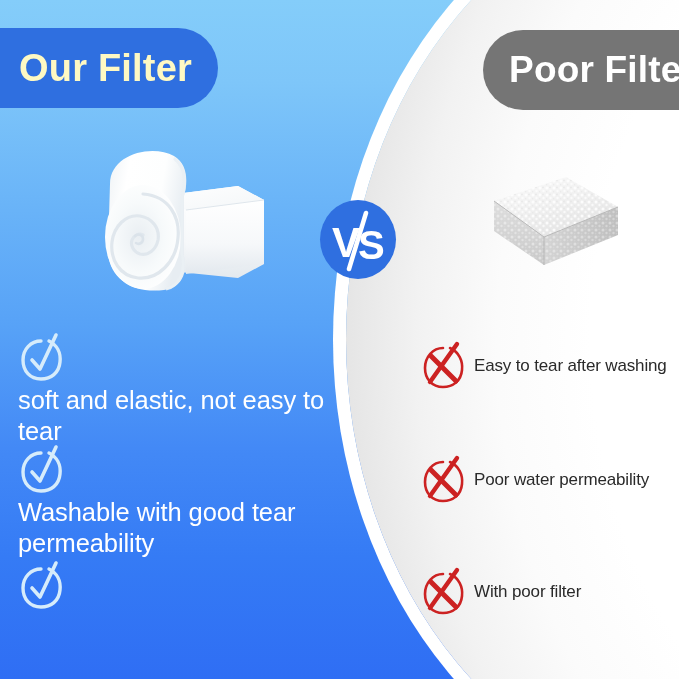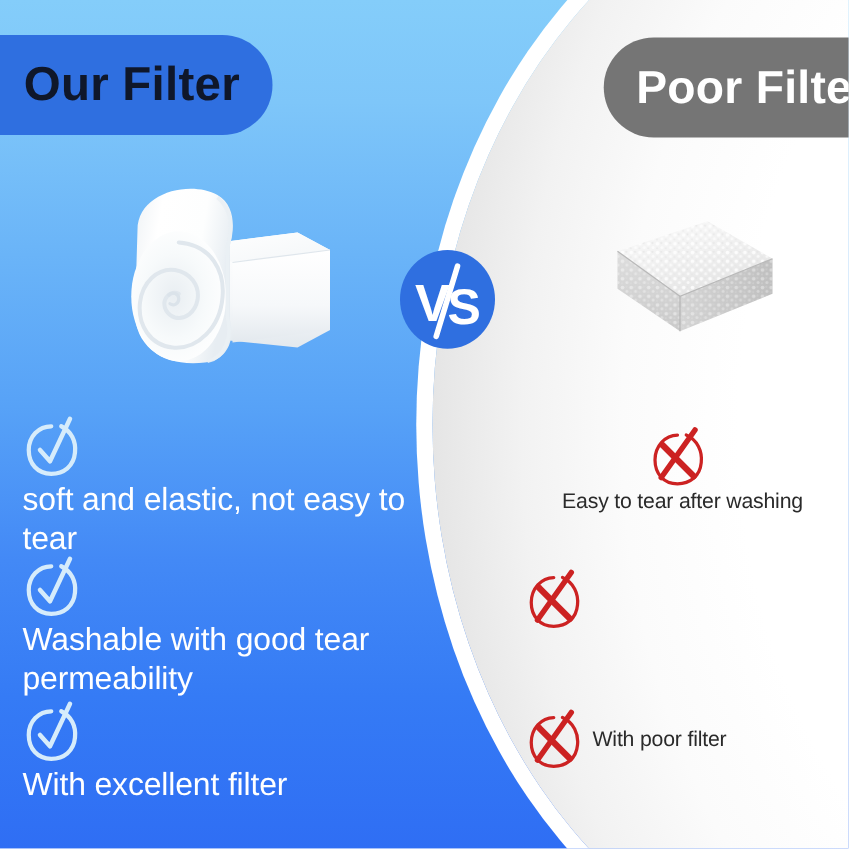--- a/index.html
+++ b/index.html
@@ -67,21 +67,21 @@
     height: 80px;
     background: #2f6fe0;
     border-radius: 0 42px 42px 0;
     display: flex;
     align-items: center;
     justify-content: flex-end;
     padding-right: 26px;
     box-sizing: border-box;
   }
   .badge-our-label {
-    color: #0f172a;
+    color: #fef9c3;
     font-size: 38px;
     font-weight: 700;
     letter-spacing: 0.2px;
     white-space: nowrap;
   }
 
   .badge-poor {
     position: absolute;
     left: 483px;
     top: 30px;
@@ -172,21 +172,21 @@
     left: 420px;
     top: 340px;
     width: 250px;
   }
   .feat-r {
     position: absolute;
     display: flex;
     align-items: center;
     width: 252px;
   }
-  .feat-r.r0 { top: 0px; flex-direction: column; }
+  .feat-r.r0 { top: 0px; }
   .feat-r.r1 { top: 114px; }
   .feat-r.r2 { top: 226px; }
 
   .icon-cross {
     flex: 0 0 auto;
     width: 46px;
     height: 50px;
     margin-right: 8px;
   }
   .feat-r-text {
@@ -332,21 +332,20 @@
     </div>
 
     <div class="feat-l r2">
       <span class="icon-check">
         <svg viewBox="0 0 46 50" width="46" height="50">
           <path d="M31,9 C39,13 43,21 42,30 C41,41 33,47 23,47
                    C12,47 5,39 5,28 C5,17 13,9 23,9" fill="none" stroke="#d6ecfb" stroke-width="3.4" stroke-linecap="round"></path>
           <path d="M14,28 L22,37 L38,3" fill="none" stroke="#d6ecfb" stroke-width="3.6" stroke-linecap="round" stroke-linejoin="round"></path>
         </svg>
       </span>
-      <span class="feat-l-text">With excellent filter</span>
     </div>
 
   </div>
 
   <div class="features-right">
 
     <div class="feat-r r0">
       <span class="icon-cross">
         <svg viewBox="0 0 46 50" width="46" height="50">
           <path d="M30,8 C39,12 43,21 42,30 C41,41 33,47 23,47
@@ -360,20 +359,21 @@
 
     <div class="feat-r r1">
       <span class="icon-cross">
         <svg viewBox="0 0 46 50" width="46" height="50">
           <path d="M30,8 C39,12 43,21 42,30 C41,41 33,47 23,47
                    C12,47 5,39 5,28 C5,17 13,8 23,8" fill="none" stroke="#cc2222" stroke-width="2.6" stroke-linecap="round"></path>
           <path d="M11,16 L36,41" fill="none" stroke="#cc2222" stroke-width="5" stroke-linecap="round"></path>
           <path d="M37,4 L10,42" fill="none" stroke="#cc2222" stroke-width="4.4" stroke-linecap="round"></path>
         </svg>
       </span>
+      <span class="feat-r-text">Poor water permeability</span>
     </div>
 
     <div class="feat-r r2">
       <span class="icon-cross">
         <svg viewBox="0 0 46 50" width="46" height="50">
           <path d="M30,8 C39,12 43,21 42,30 C41,41 33,47 23,47
                    C12,47 5,39 5,28 C5,17 13,8 23,8" fill="none" stroke="#cc2222" stroke-width="2.6" stroke-linecap="round"></path>
           <path d="M11,16 L36,41" fill="none" stroke="#cc2222" stroke-width="5" stroke-linecap="round"></path>
           <path d="M37,4 L10,42" fill="none" stroke="#cc2222" stroke-width="4.4" stroke-linecap="round"></path>
         </svg>

